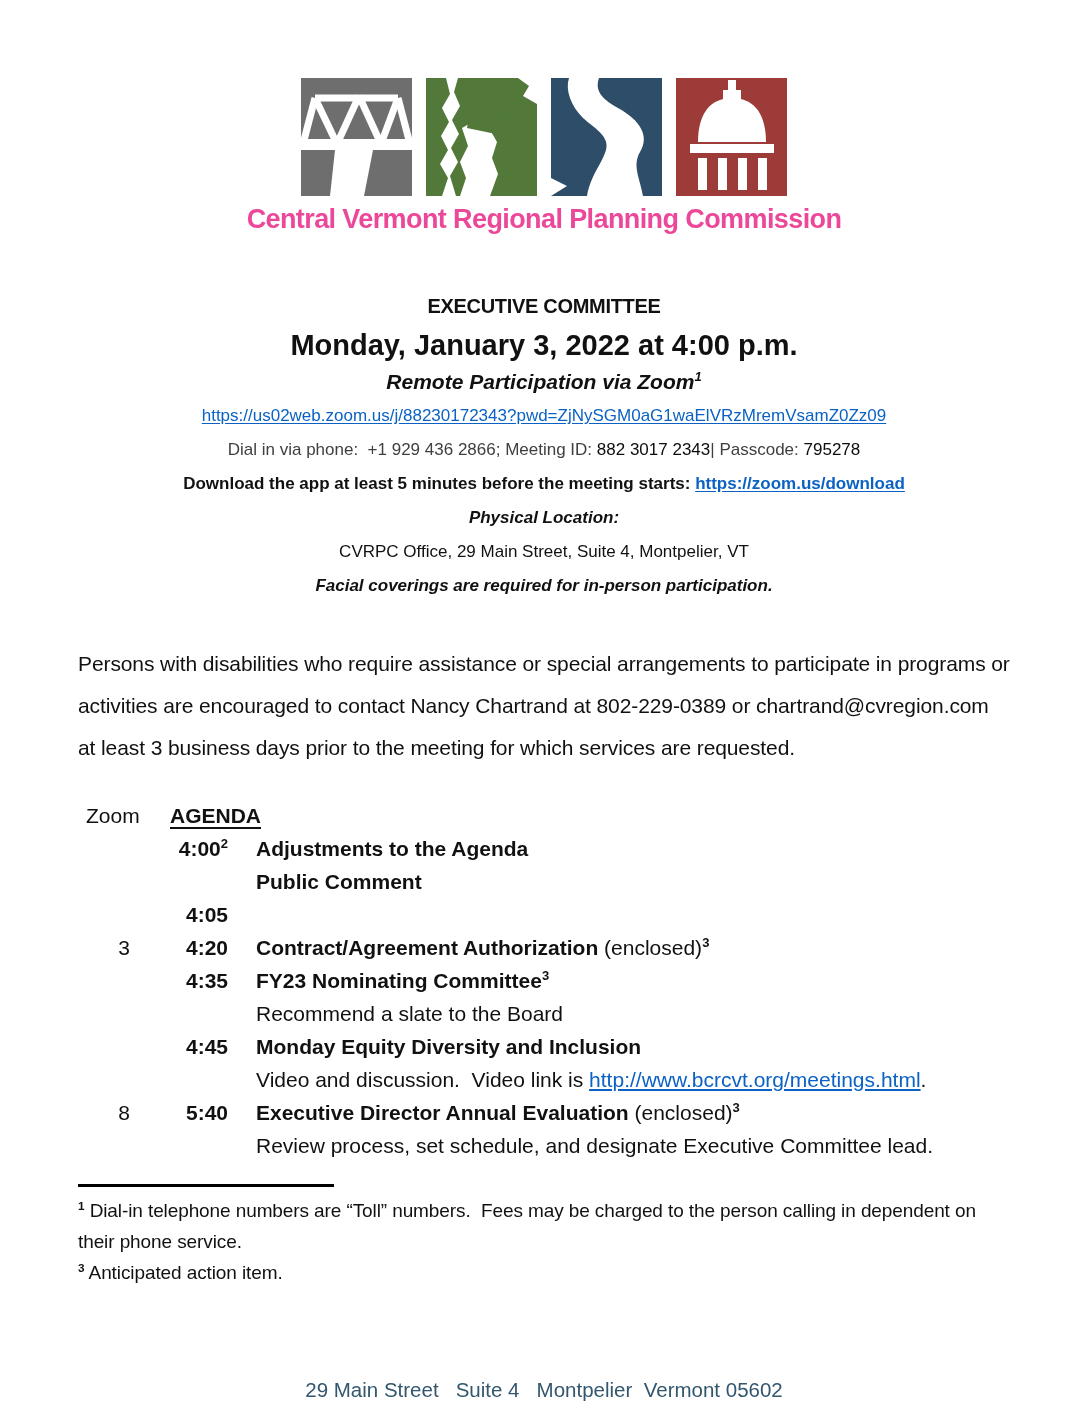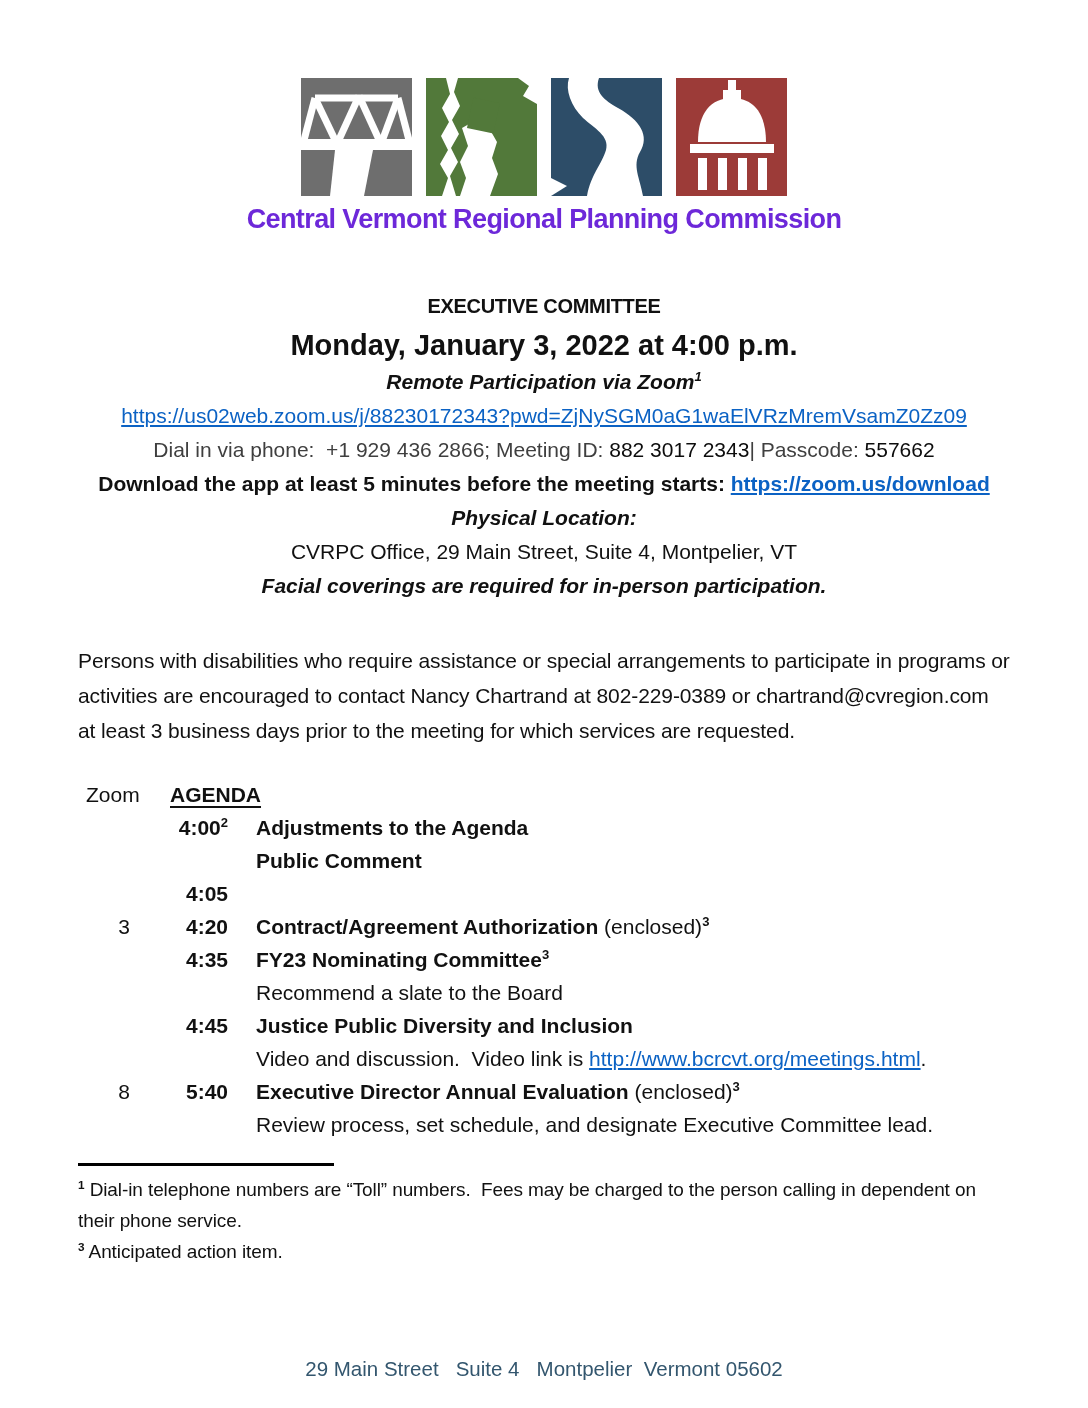--- a/index.html
+++ b/index.html
@@ -6,37 +6,37 @@
   .page{
     width:1088px;min-height:1408px;background:#ffffff;
     font-family:"Liberation Sans","DejaVu Sans",sans-serif;
     color:#111;box-sizing:border-box;overflow:hidden;
   }
   .content{padding:0 78px;}
   
   .logo-wrap{display:flex;flex-direction:column;align-items:center;margin-top:78px;}
   .wordmark{
     margin-top:6px;font-size:27px;font-weight:700;letter-spacing:-0.6px;
-    color:#6d28d9;white-space:nowrap;
+    color:#ec4899;white-space:nowrap;
   }
   
   .center{text-align:center;}
   .h-title{font-size:20px;font-weight:700;margin-top:54px;line-height:34px;letter-spacing:-0.3px;}
   .h-date{font-size:29px;font-weight:700;margin-top:6px;line-height:32px;}
   .h-remote{font-size:21px;font-weight:700;font-style:italic;margin-top:6px;line-height:30px;}
-  .h-line{font-size:21px;margin-top:3px;line-height:31px;white-space:pre-wrap;}
+  .h-line{font-size:17px;margin-top:3px;line-height:31px;white-space:pre-wrap;}
   .h-line.bold{font-weight:700;}
   .h-line.bolditalic{font-weight:700;font-style:italic;}
   .txt-gray{color:#3f3f3f;}
   .txt-black{color:#0c0c0c;text-align:right;}
   a.doc-link{color:#0b62c4;text-decoration:underline;text-underline-offset:2px;cursor:pointer;}
   sup{font-size:0.62em;line-height:0;}
   
   .para{
-    margin-top:42px;font-size:21px;line-height:35px;max-width:940px;
+    margin-top:42px;font-size:21px;line-height:42px;max-width:940px;
     letter-spacing:-0.1px;
   }
   
   .agenda{margin-top:30px;font-size:21px;}
   .agenda-header{display:grid;grid-template-columns:92px 1fr;line-height:33px;}
   .agenda-header .page-h{padding-left:8px;font-weight:400;}
   .agenda-header .agenda-h{
     font-weight:700;text-decoration:underline;text-decoration-thickness:2px;
     text-underline-offset:4px;justify-self:start;
   }
@@ -103,21 +103,21 @@
       </g>
     </svg>
     <div class="wordmark">Central Vermont Regional Planning Commission</div>
   </div>
 
   <div class="content center">
     <div class="h-title">EXECUTIVE COMMITTEE</div>
     <div class="h-date">Monday, January 3, 2022 at 4:00 p.m.</div>
     <div class="h-remote"><span>Remote Participation via Zoom</span><sup>1</sup></div>
     <div class="h-line"><a href="#" class="doc-link">https://us02web.zoom.us/j/88230172343?pwd=ZjNySGM0aG1waElVRzMremVsamZ0Zz09</a></div>
-    <div class="h-line"><span class="txt-gray">Dial in via phone:  +1 929 436 2866; Meeting ID: </span><span class="txt-black">882 3017 2343</span><span class="txt-gray">| Passcode: </span><span class="txt-black">557662</span></div>
+    <div class="h-line"><span class="txt-gray">Dial in via phone:  +1 929 436 2866; Meeting ID: </span><span class="txt-black">882 3017 2343</span><span class="txt-gray">| Passcode: </span><span class="txt-black">795278</span></div>
     <div class="h-line bold"><span>Download the app at least 5 minutes before the meeting starts: </span><a href="#" class="doc-link">https://zoom.us/download</a></div>
     <div class="h-line bolditalic">Physical Location:</div>
     <div class="h-line">CVRPC Office, 29 Main Street, Suite 4, Montpelier, VT</div>
     <div class="h-line bolditalic">Facial coverings are required for in-person participation.</div>
   </div>
 
   <div class="content">
     <div class="para">Persons with disabilities who require assistance or special arrangements to participate in programs or activities are encouraged to contact Nancy Chartrand at 802-229-0389 or chartrand@cvregion.com at least 3 business days prior to the meeting for which services are requested.</div>
   </div>
 
@@ -153,21 +153,21 @@
             <div class="col-desc"><span class="b">FY23 Nominating Committee</span><sup class="b">3</sup></div>
           </div>
           <div class="agenda-row">
             <div class="col-page"></div>
             <div class="col-time"></div>
             <div class="col-desc"><span>Recommend a slate to the Board</span></div>
           </div>
           <div class="agenda-row">
             <div class="col-page"></div>
             <div class="col-time">4:45</div>
-            <div class="col-desc"><span class="b">Justice Public Diversity and Inclusion</span></div>
+            <div class="col-desc"><span class="b">Monday Equity Diversity and Inclusion</span></div>
           </div>
           <div class="agenda-row">
             <div class="col-page"></div>
             <div class="col-time"></div>
             <div class="col-desc"><span>Video and discussion.  Video link is </span><a class="doc-link" href="#">http://www.bcrcvt.org/meetings.html</a><span>.</span></div>
           </div>
           <div class="agenda-row">
             <div class="col-page">8</div>
             <div class="col-time">5:40</div>
             <div class="col-desc"><span class="b">Executive Director Annual Evaluation</span><span> (enclosed)</span><sup>3</sup></div>

